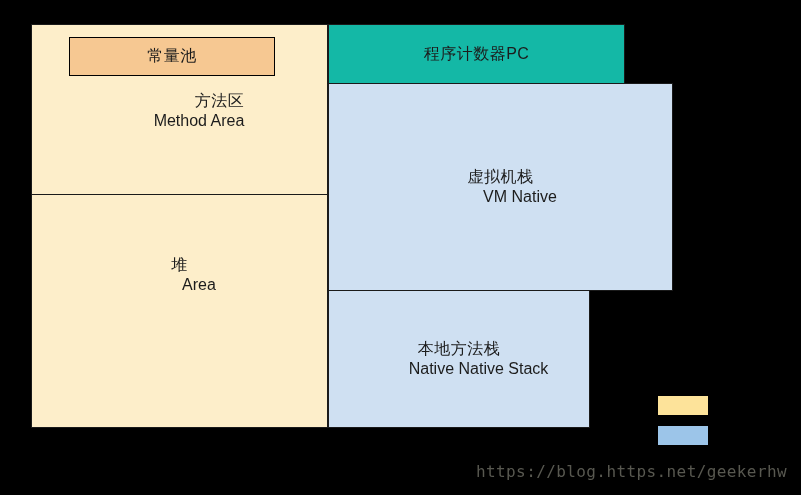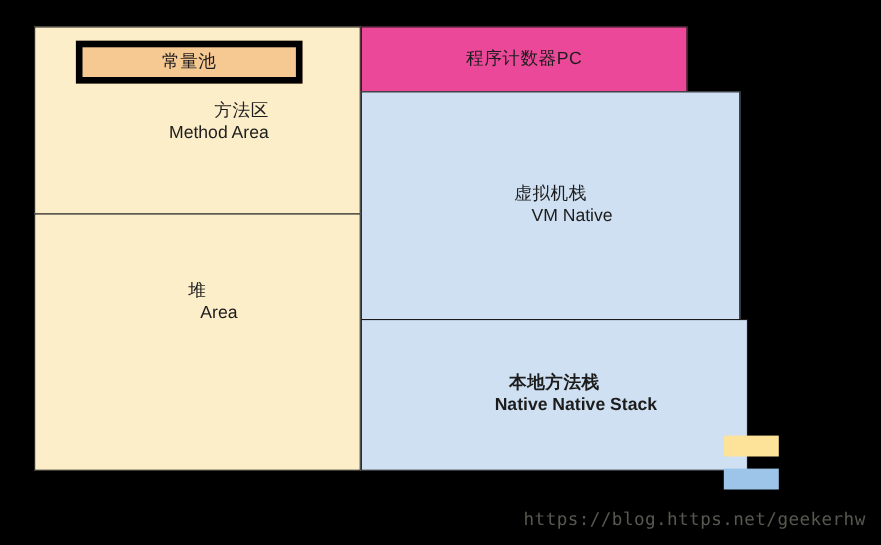--- a/index.html
+++ b/index.html
@@ -67,21 +67,21 @@
   }
 
   #constant-pool {
     position: absolute;
     left: 37px;
     top: 12px;
     width: 206px;
     height: 39px;
     box-sizing: border-box;
     background: #F6C892;
-    border: 6px solid #000000;
+    border: 1px solid #000000;
     display: flex;
     align-items: center;
     justify-content: center;
     color: #1c1c1c;
   }
 
   #heap {
     left: 31px;
     top: 194px;
     width: 297px;
@@ -91,38 +91,37 @@
   #heap .label-stack {
     margin-top: -72px;
   }
 
   
   #pc-register {
     left: 328px;
     top: 24px;
     width: 297px;
     height: 60px;
-    background: #ec4899;
+    background: #14b8a6;
   }
 
   #vm-stack {
     left: 328px;
     top: 83px;
     width: 345px;
     height: 208px;
     background: #CFE0F2;
   }
 
   #native-method-stack {
     left: 328px;
     top: 290px;
-    width: 352px;
+    width: 262px;
     height: 138px;
     background: #CFE0F2;
-    font-weight: bold;
   }
 
   
   #legend {
     position: absolute;
     left: 658px;
     top: 396px;
     width: 50px;
   }
   .legend-swatch {

